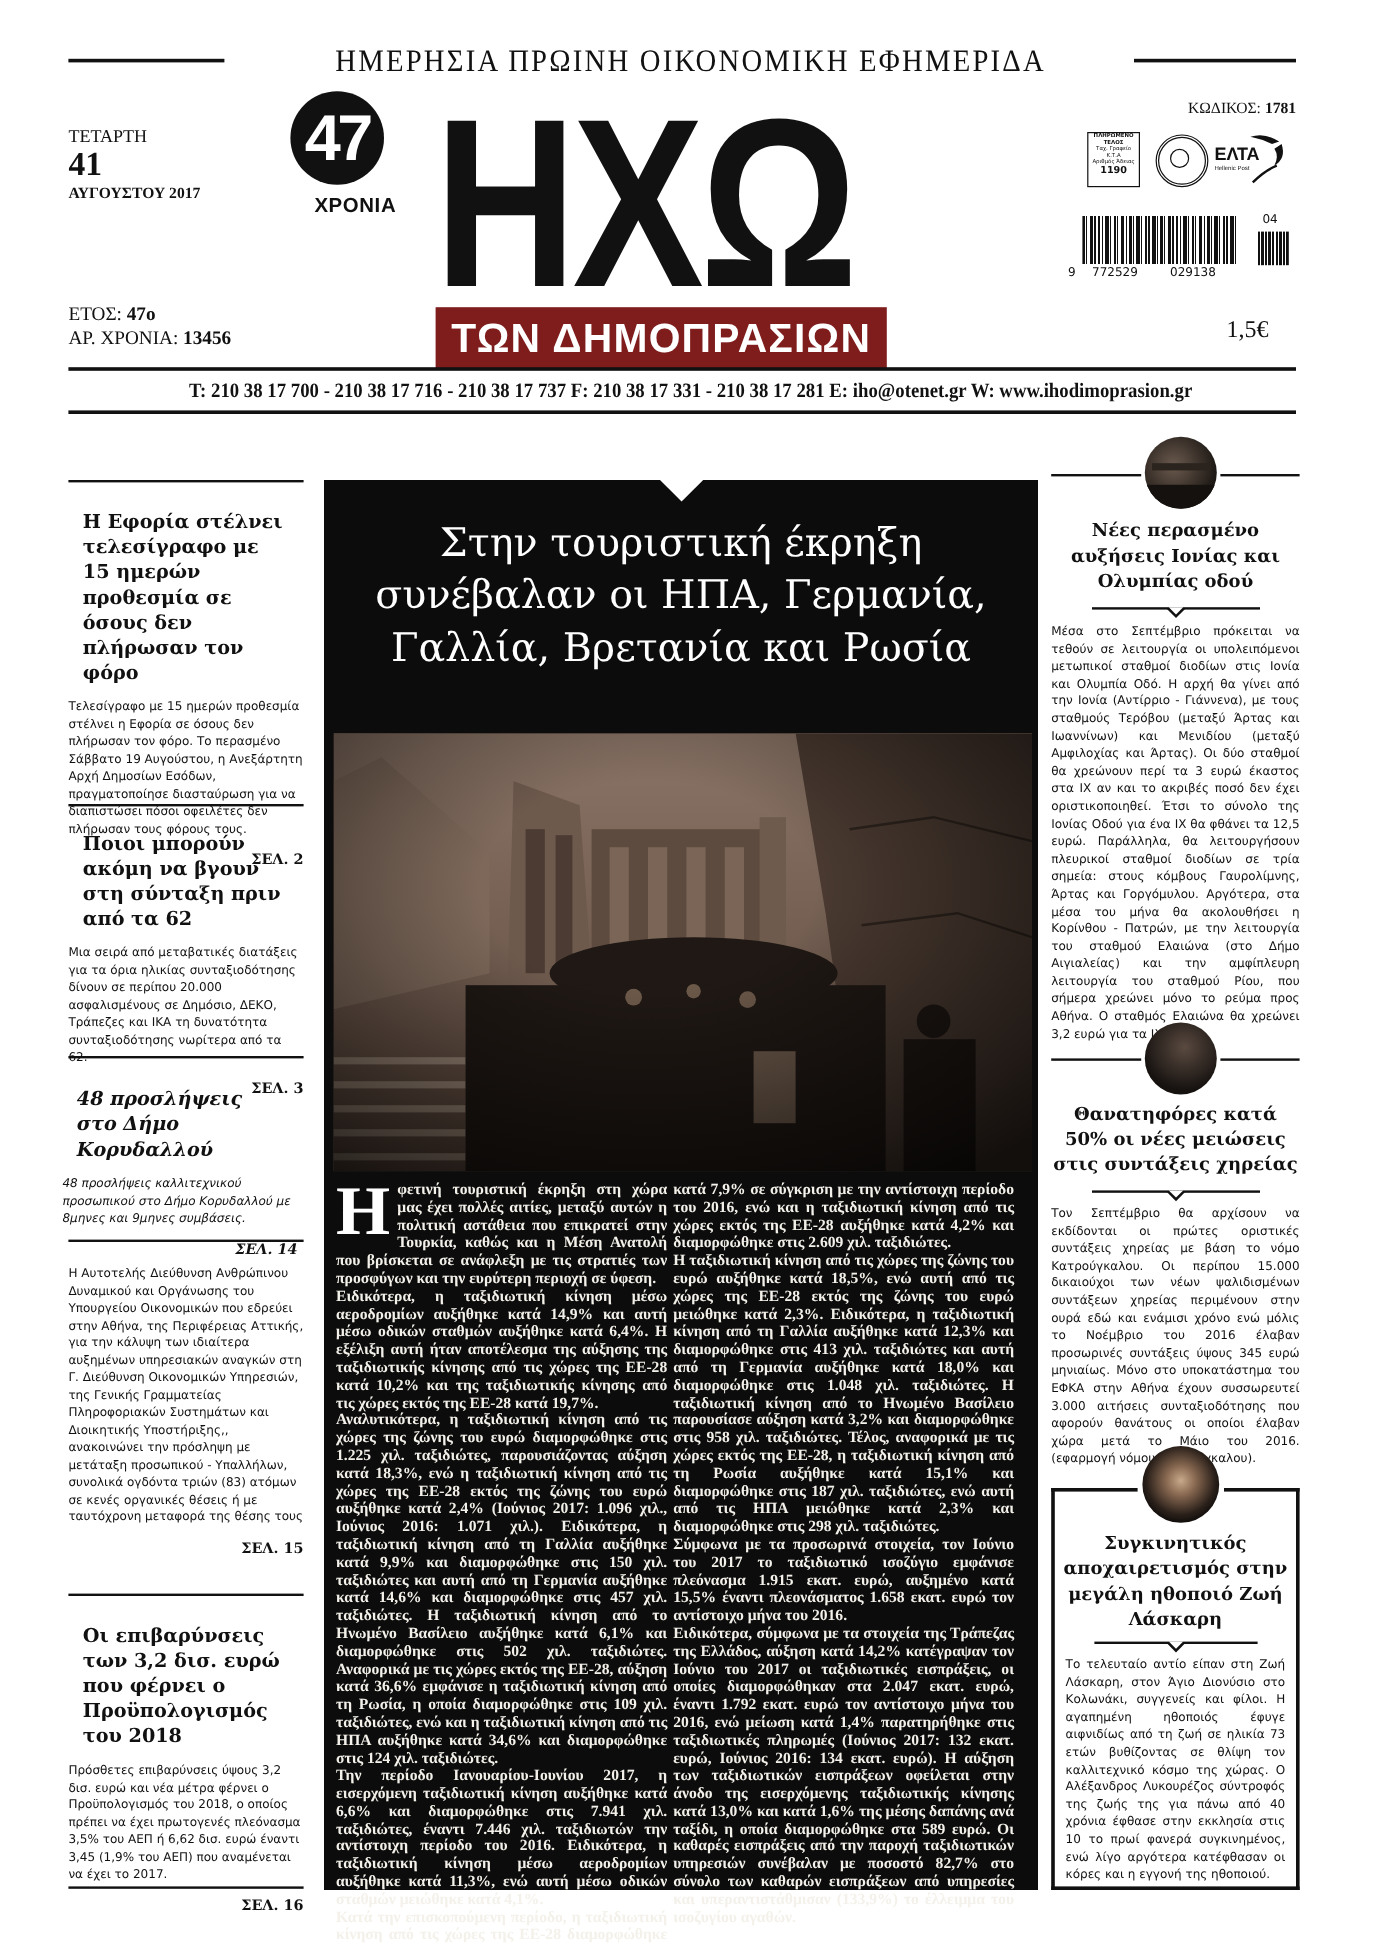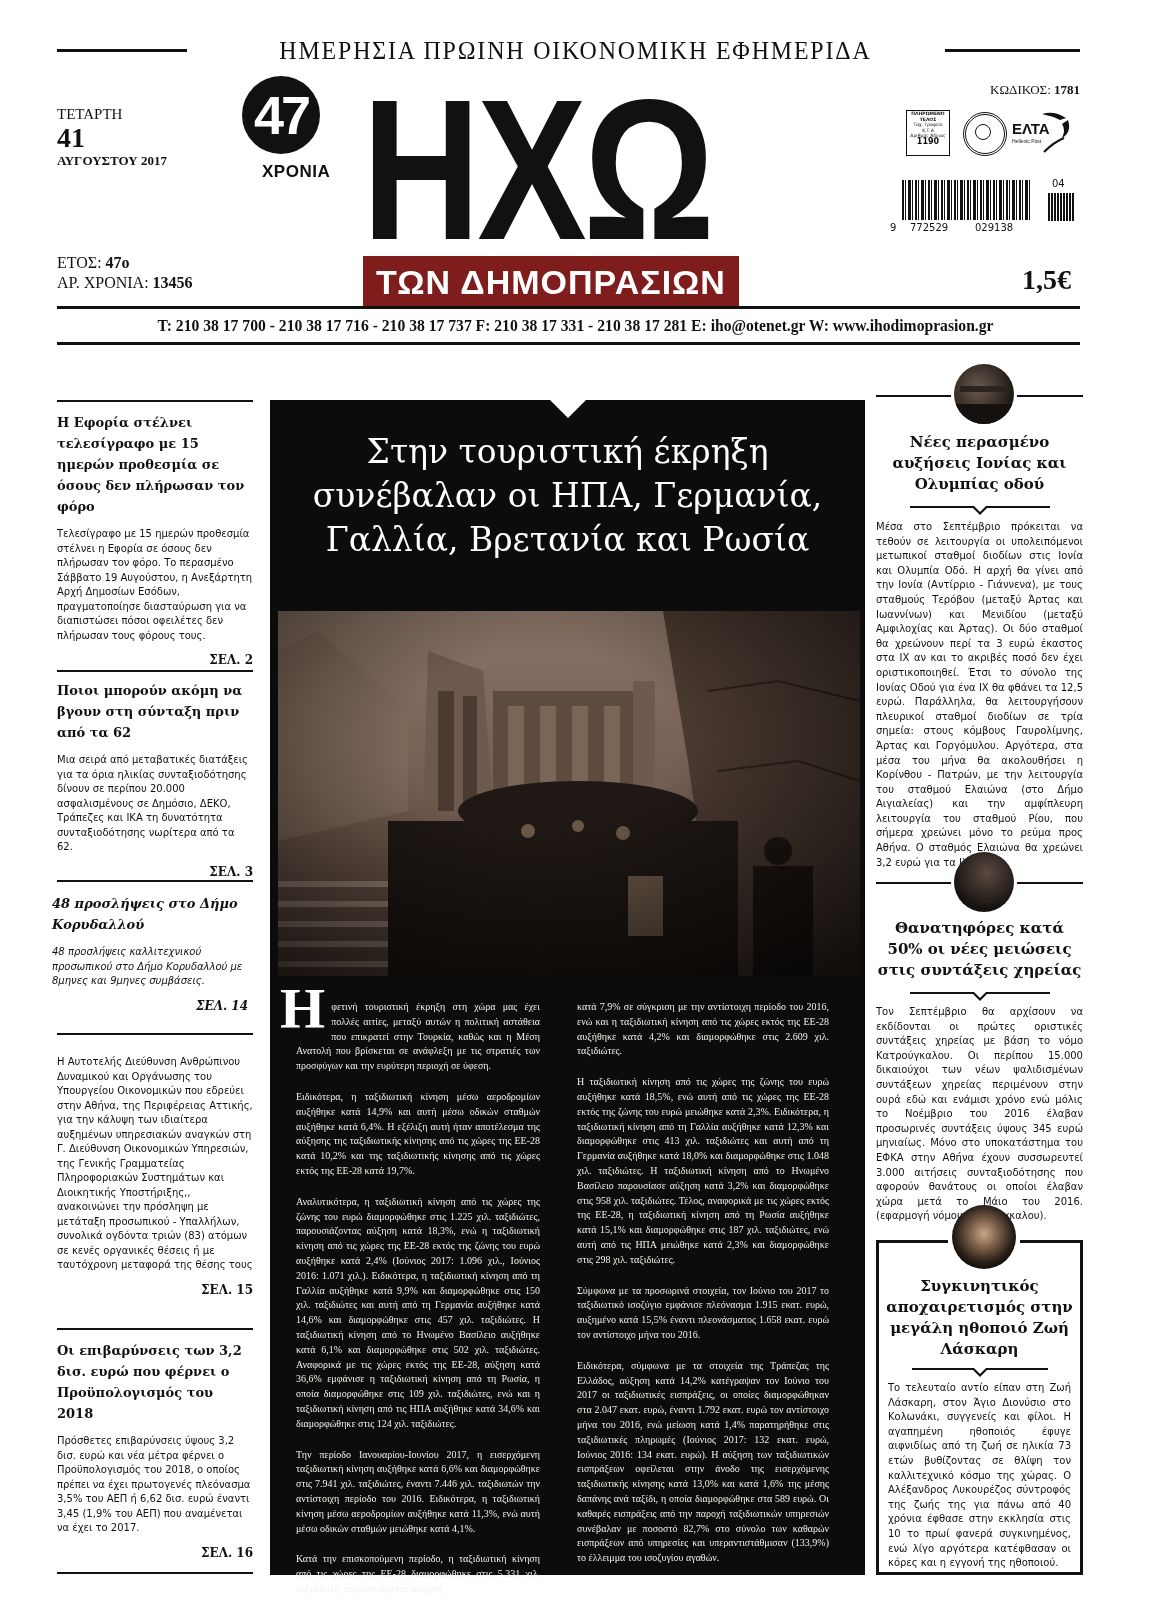--- a/index.html
+++ b/index.html
@@ -11,33 +11,33 @@
   .tagline { left:0; width:1151px; top:36px; text-align:center; font-family:"Liberation Serif", serif; font-size:26px; letter-spacing:2px; transform:scaleX(0.92); }
   .left-date .day { font-family:"Liberation Serif", serif; font-size:15px; }
   .left-date .num { font-family:"Liberation Serif", serif; font-weight:bold; font-size:28px; line-height:30px; }
   .left-date .month { font-family:"Liberation Serif", serif; font-weight:bold; font-size:13px; }
   .logo-main { font-family:"Liberation Sans", sans-serif; font-weight:bold; font-size:200px; line-height:170px; letter-spacing:-4px; transform:scaleX(0.82); transform-origin:left top; }
   .badge47 { width:78px; height:78px; border-radius:50%; background:#111; color:#fff; font-family:"Liberation Sans", sans-serif; font-weight:bold; font-size:54px; line-height:78px; text-align:center; letter-spacing:-3px; }
   .chronia { font-family:"Liberation Sans", sans-serif; font-weight:bold; font-size:17px; letter-spacing:0.5px; }
   .subtitle-box { background:#7f1d1d; color:#fff; font-family:"Liberation Sans", sans-serif; font-weight:bold; font-size:34px; text-align:center; line-height:52px; letter-spacing:1px; }
   .meta { font-family:"Liberation Serif", serif; font-size:16px; }
   .meta b { font-weight:bold; }
-  .price { font-family:"Liberation Serif", serif; font-size:28px;font-weight:bold; }
+  .price { font-family:"Liberation Serif", serif; font-size:20px; }
   .code { font-family:"Liberation Serif", serif; font-size:13px; }
   .contact { left:0; width:1151px; top:316px; text-align:center; font-family:"Liberation Serif", serif; font-weight:bold; font-size:17px; transform:scaleX(0.92); }
 
   
-  .lstory h3 { margin:0; font-family:"DejaVu Serif", serif; font-weight:bold; font-size:13px; line-height:21px; }
+  .lstory h3 { margin:12px; font-family:"DejaVu Serif", serif; font-weight:bold; font-size:16px; line-height:21px; }
   .lstory p { margin:10px 0 0 0; font-family:"DejaVu Sans", sans-serif; font-size:10px; line-height:14.5px; }
   .lstory .sel { text-align:right; font-family:"DejaVu Serif", serif; font-weight:bold; font-size:12px; margin-top:10px; }
 
   
   .feature { background:#0c0c0c; color:#fff; }
   .feature-title { font-family:"DejaVu Serif", serif; font-size:33px; line-height:44px; text-align:center; }
-  .feature-body p { margin:16px; font-family:"Liberation Serif", serif; font-weight:normal; font-size:10px; line-height:14.8px; text-align:justify; color:#f4f1ea; }
+  .feature-body p { margin:0; font-family:"Liberation Serif", serif; font-weight:bold; font-size:13px; line-height:14.8px; text-align:justify; color:#f4f1ea; }
   .dropcap { float:left; font-family:"Liberation Serif", serif; font-weight:bold; font-size:58px; line-height:46px; margin:2px 6px 0 0; color:#fff; }
 
   
   .rstory h3 { margin:0; text-align:center; font-family:"DejaVu Serif", serif; font-weight:bold; font-size:15px; line-height:21px; }
   .rstory p { margin:0; font-family:"DejaVu Sans", sans-serif; font-size:10px; line-height:14.6px; text-align:justify; }
   .circle-photo { width:60px; height:60px; border-radius:50%; overflow:hidden; }
   .pointer { width:0; height:0; border-left:8px solid transparent; border-right:8px solid transparent; border-top:8px solid #111; }
   .pointer-inner { position:absolute; left:-6px; top:-9px; width:0; height:0; border-left:6px solid transparent; border-right:6px solid transparent; border-top:6px solid #fff; }
 </style>
 </head>

